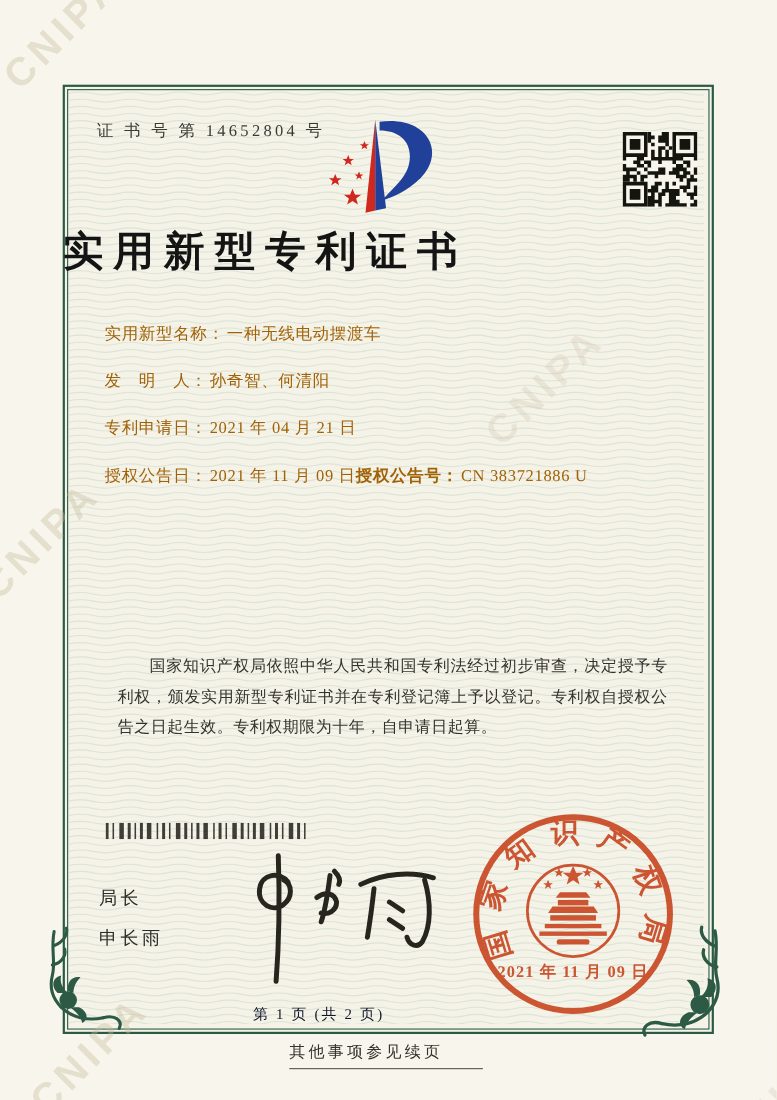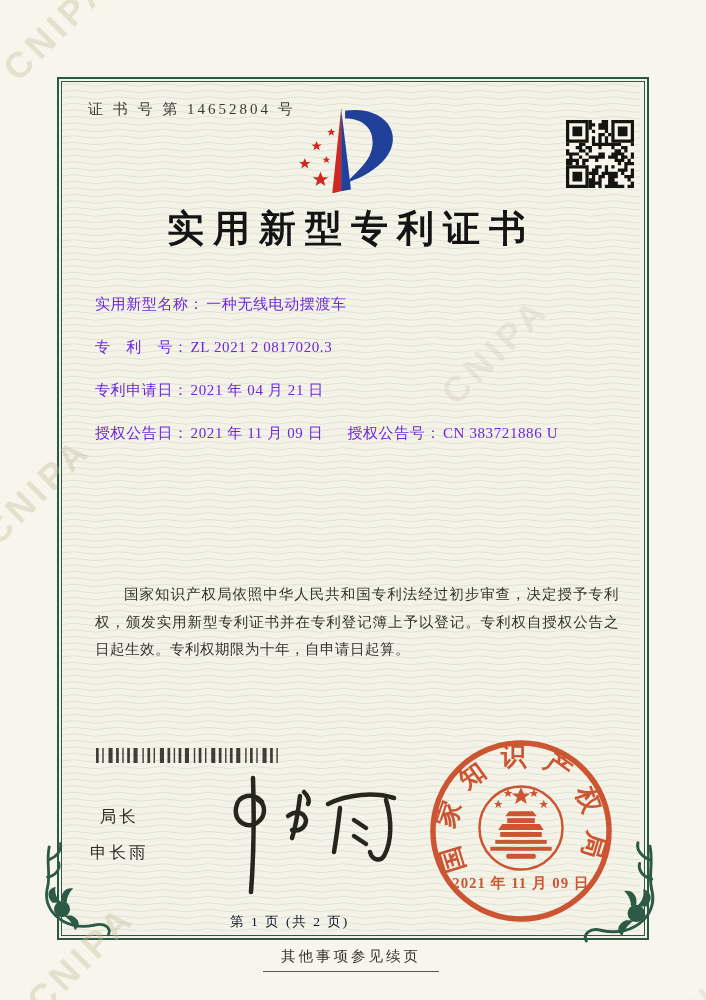--- a/index.html
+++ b/index.html
@@ -22,51 +22,51 @@
   
   .wm{
     font-family:"Liberation Sans","DejaVu Sans",sans-serif;
     font-weight:bold;font-size:36px;letter-spacing:5px;
     color:rgba(196,186,156,0.38);transform:rotate(-45deg);
     z-index:2;white-space:nowrap;pointer-events:none;
   }
   .wm.faint{color:rgba(205,197,172,0.30);}
   
   .cert-number{
-    left:88px;top:100px;z-index:3;
+    left:88px;top:110px;z-index:3;
     font-size:15px;letter-spacing:3px;color:#3b3b35;
   }
   .logo{left:290px;top:104px;z-index:3;}
   .qr{left:566px;top:120px;z-index:3;}
   .title{
-    left:57px;top:204px;width:588px;text-align:center;z-index:3;
+    left:57px;top:204px;width:588px;text-align:left;z-index:3;
     font-size:37px;font-weight:bold;letter-spacing:9px;color:#141414;font-family:Liberation Mono, monospace;
   }
   
   .fields{left:95px;top:296px;width:530px;z-index:3;}
-  .frow{font-size:15px;color:#6d28d9;margin-bottom:26px;line-height:17px;letter-spacing:0.6px;white-space:nowrap;}
+  .frow{font-size:15px;color:#a16207;margin-bottom:26px;line-height:17px;letter-spacing:0.6px;white-space:nowrap;}
   .fvalue{margin-left:2px;}
-  .pair2{margin-left:24px;}
+  .pair2{font-weight:bold;}
   
   .paras{left:95px;top:581px;width:524px;z-index:3;}
   .paras p{
-    margin:0;font-size:14.5px;line-height:27.5px;letter-spacing:0.5px;
+    margin:12px;font-size:14.5px;line-height:27.5px;letter-spacing:0.5px;
     color:#33332d;text-indent:2em;text-align:justify;
   }
   
   .barcode{left:96px;top:748px;z-index:3;opacity:0.88;}
-  .signer{left:90px;top:799px;z-index:3;font-size:16.5px;letter-spacing:3px;color:#2e2e28;line-height:36px;text-align:center;}
+  .signer{left:90px;top:799px;z-index:3;font-size:16.5px;letter-spacing:3px;color:#2e2e28;line-height:36px;}
   .signature{left:196px;top:768px;z-index:4;color:#26261f;}
   .seal{left:427px;top:737px;z-index:5;opacity:0.9;}
   .page-indicator{
     left:230px;top:913px;width:240px;z-index:3;
     font-size:13.5px;letter-spacing:2px;color:#0f172a;
   }
   .footer-note{
-    left:263px;top:947px;width:176px;text-align:center;z-index:3;
+    left:263px;top:947px;width:176px;z-index:3;
     font-size:14.5px;letter-spacing:3px;color:#33332d;
     padding-bottom:5px;border-bottom:1.5px solid #57574e;font-family:Liberation Mono, monospace;
   }
   .ornament{z-index:6;color:#2c5a44;}
   .orn-bl{left:38px;top:842px;}
   .orn-br{left:576px;top:838px;transform:scaleX(-1);}
 </style>
 </head>
 <body>
 
@@ -110,21 +110,21 @@
   </g>
 </svg>
 
 <div class="abs title">实用新型专利证书</div>
 
 <div class="abs fields">
   <div class="frow">
     <span class="flabel">实用新型名称：</span><span class="fvalue">一种无线电动摆渡车</span>
   </div>
   <div class="frow">
-    <span class="flabel">专　利　号：</span><span class="fvalue">ZL 2021 2 0817020.3</span>
+    <span class="flabel">发　明　人：</span><span class="fvalue">孙奇智、何清阳</span>
   </div>
   <div class="frow">
     <span class="flabel">专利申请日：</span><span class="fvalue">2021 年 04 月 21 日</span>
   </div>
   <div class="frow">
     <span class="flabel">授权公告日：</span><span class="fvalue">2021 年 11 月 09 日</span><span class="flabel pair2">授权公告号：</span><span class="fvalue">CN 383721886 U</span>
   </div>
 </div>
 
 <div class="abs paras">

